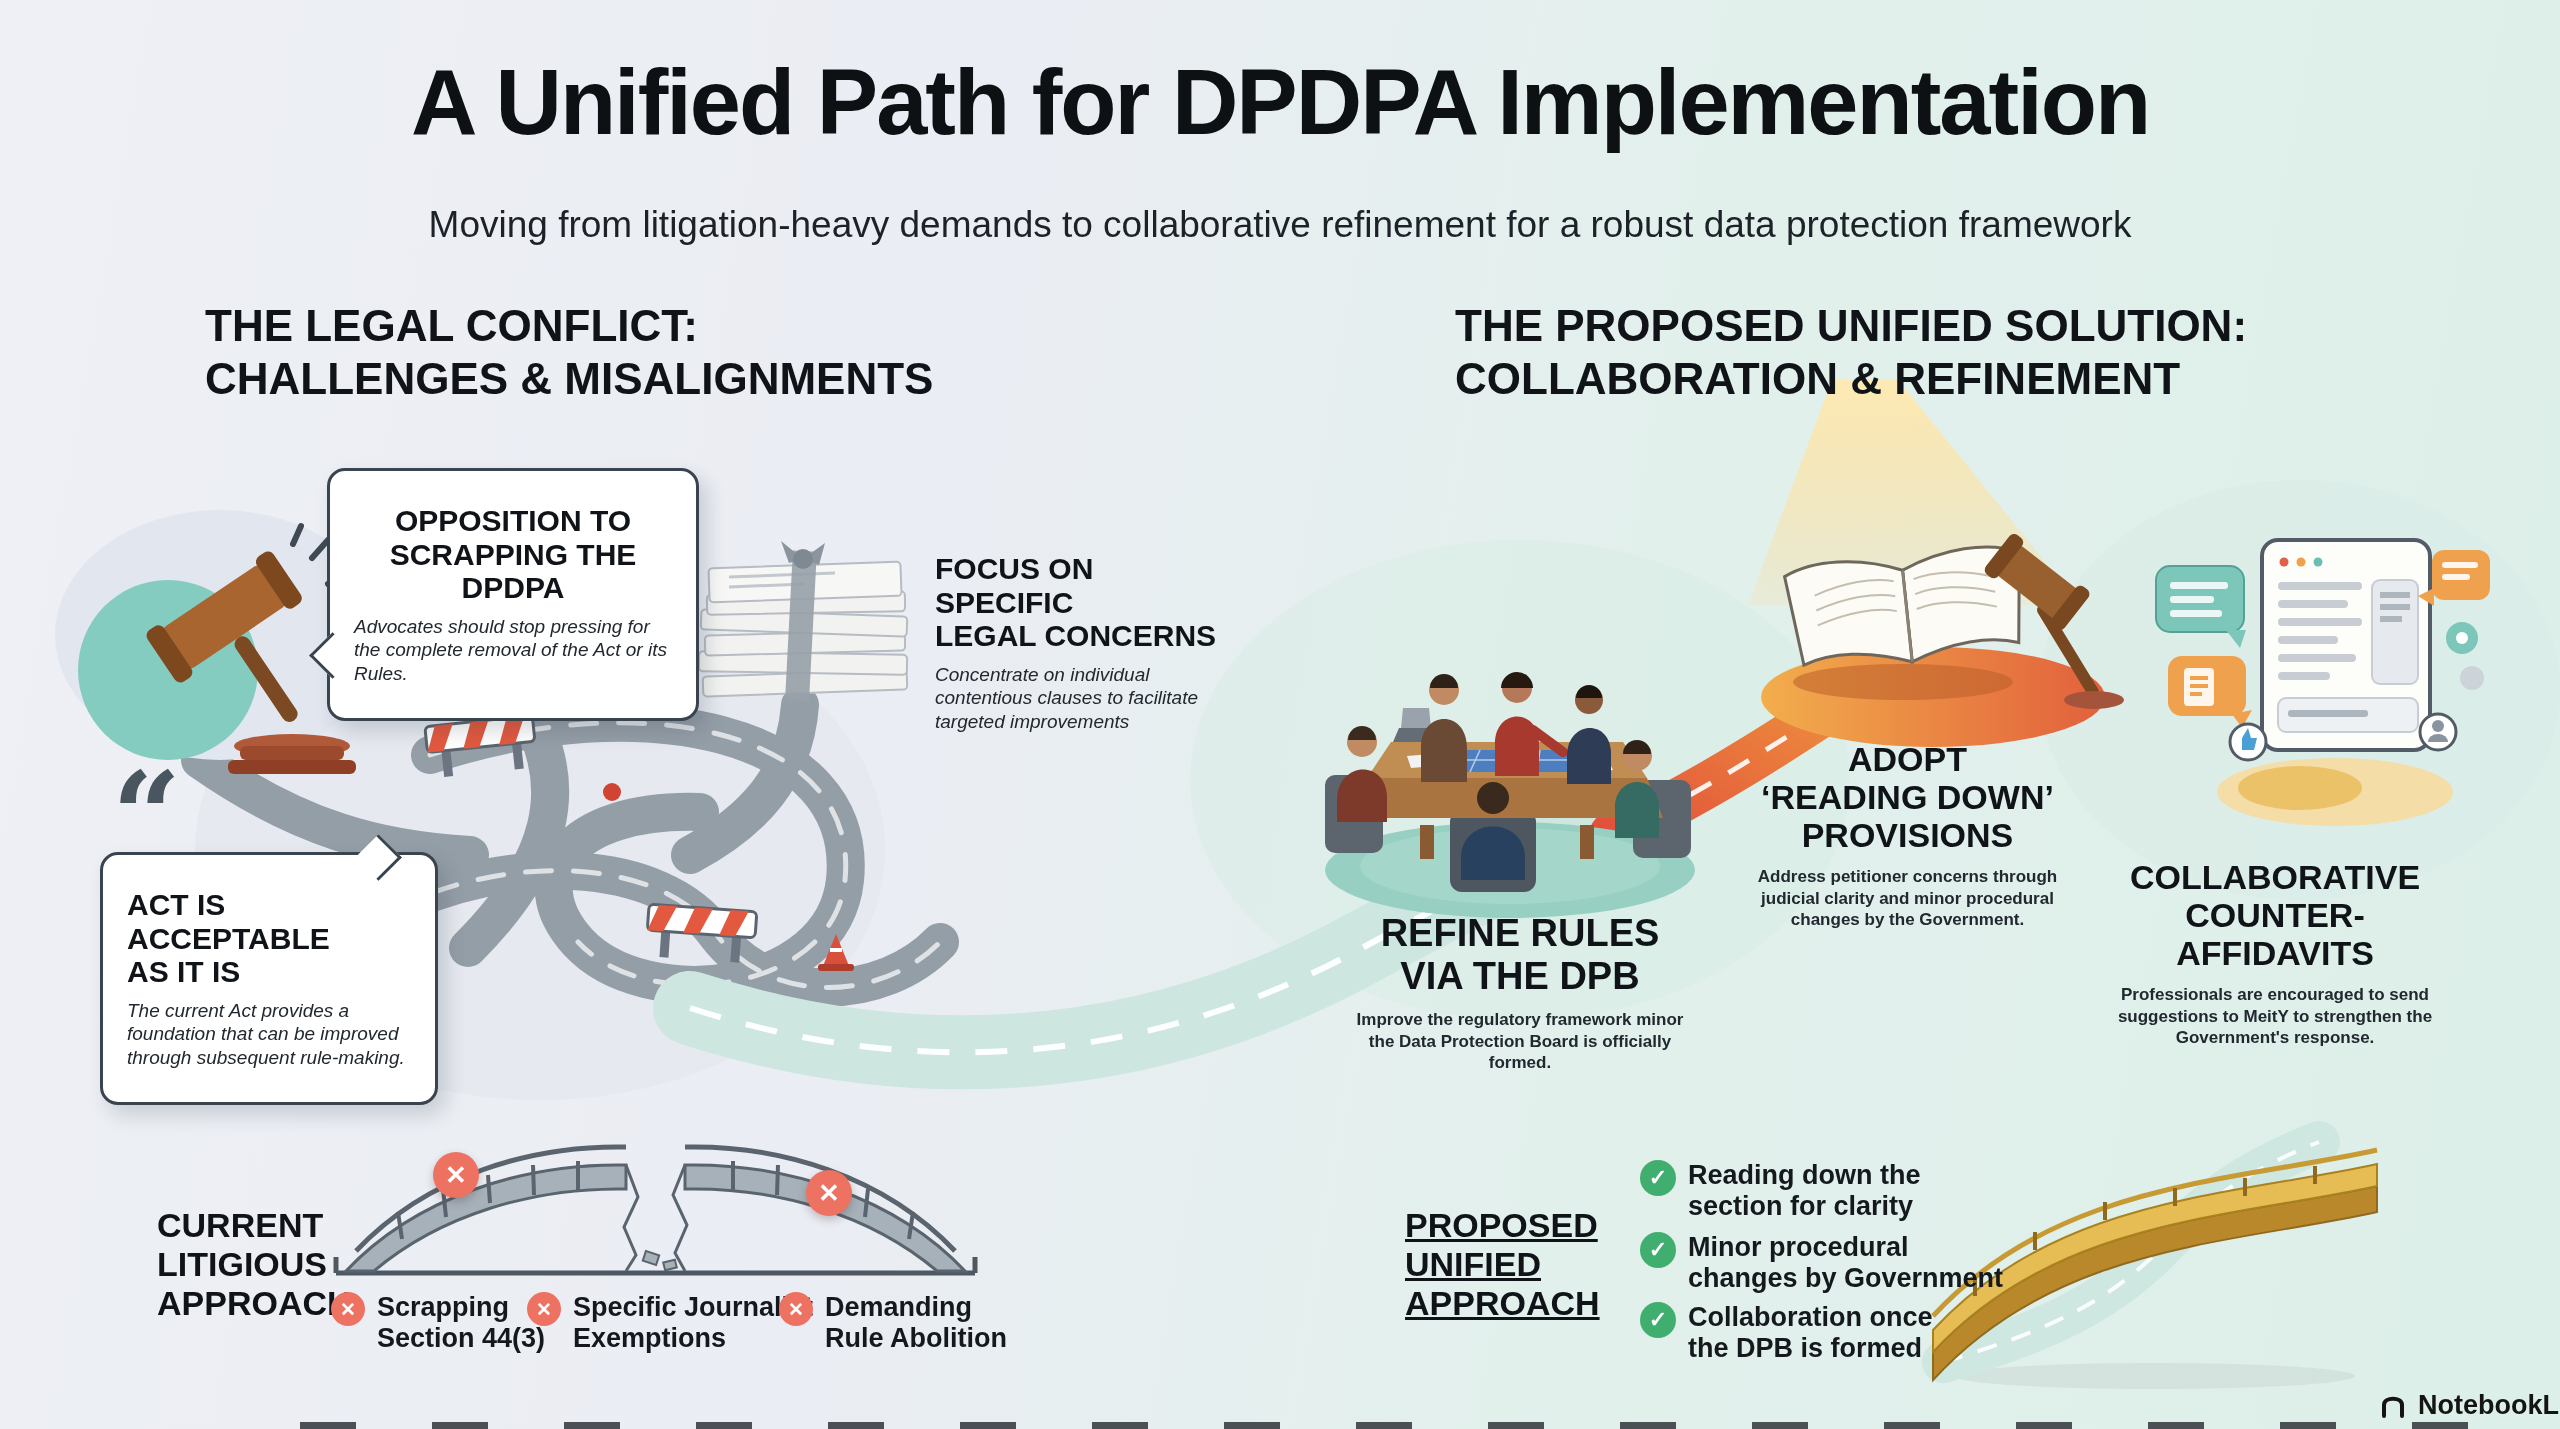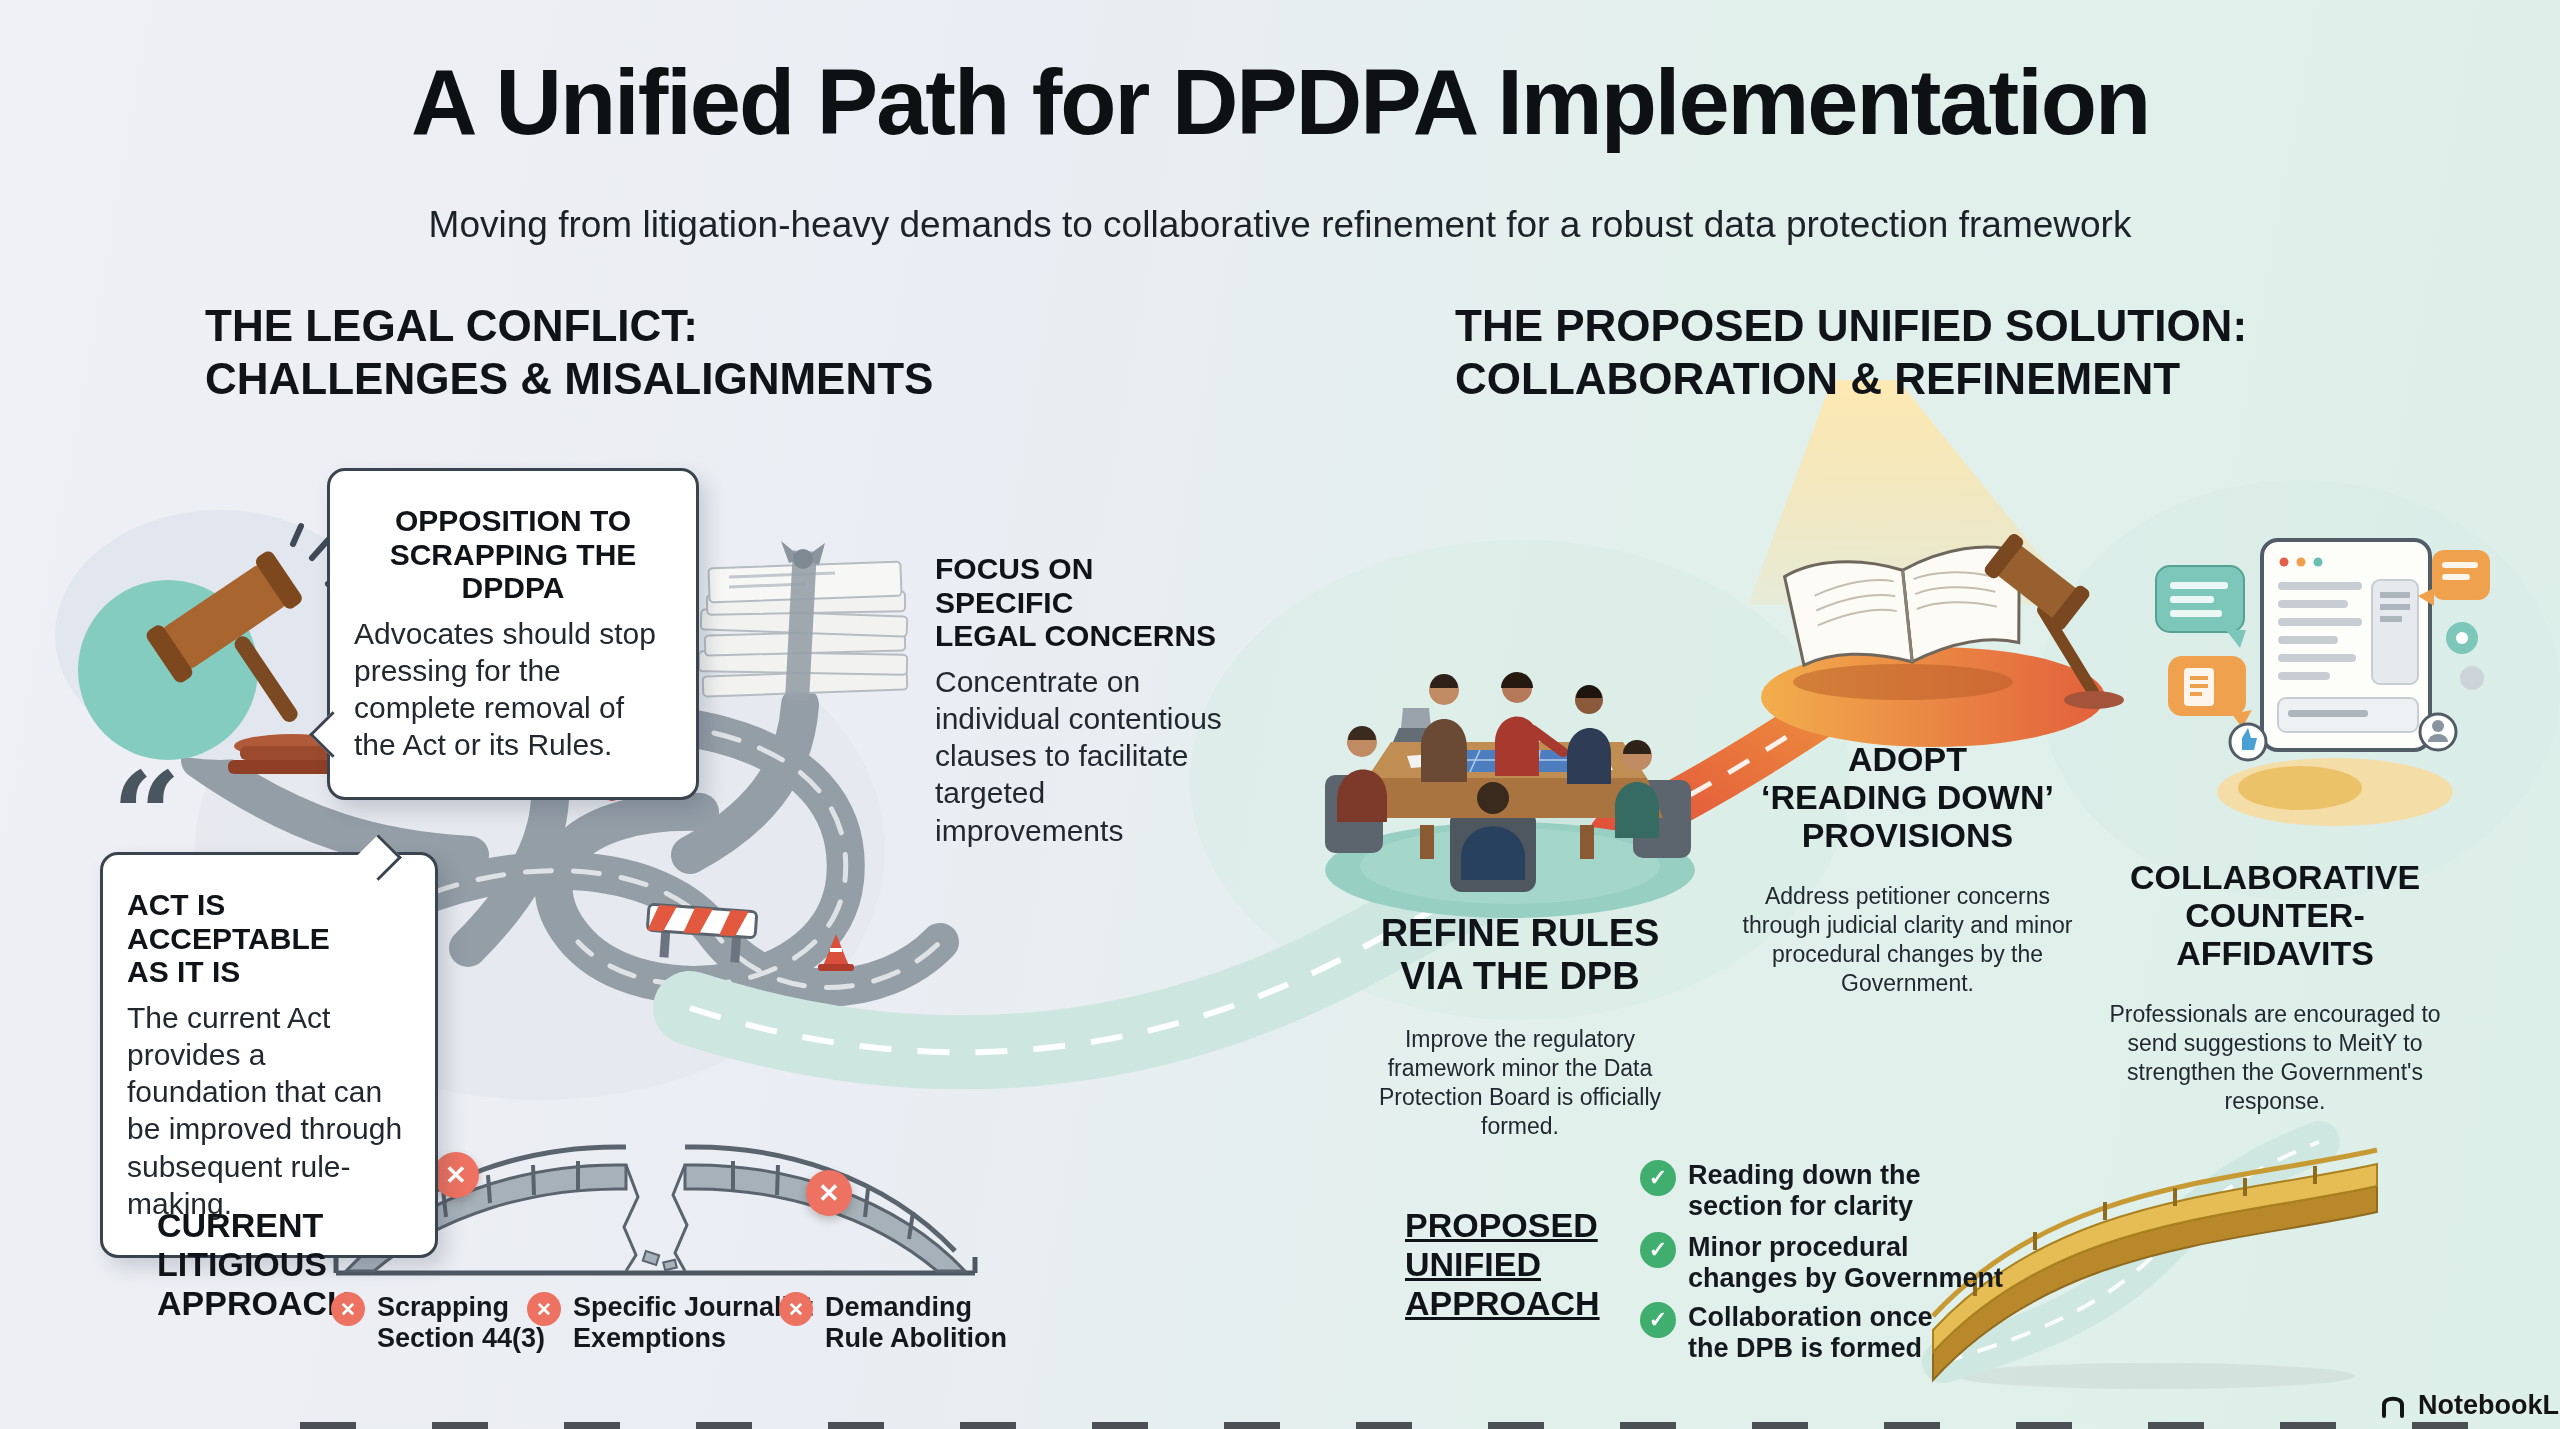--- a/index.html
+++ b/index.html
@@ -13,24 +13,24 @@
   .title{top:50px;left:0;width:2560px;text-align:center;font-size:92px;font-weight:700;letter-spacing:-2px;color:#0e1114;}
   .subtitle{top:180px;left:0;width:2560px;text-align:center;font-size:37px;font-weight:500;color:#1d2228;margin-top:24px;}
   .section-heading{width:880px;text-align:left;font-size:44px;line-height:1.2;font-weight:800;color:#101418;}
   .bubble{background:#ffffff;border:3px solid #3a444e;border-radius:18px;box-shadow:8px 10px 20px rgba(40,50,70,.18);padding:33px 24px;box-sizing:border-box;}
   .bubble .tail{position:absolute;width:30px;height:30px;background:#fff;transform:rotate(45deg);}
   .tail-bl{left:-14px;bottom:46px;border-left:3px solid #3a444e;border-bottom:3px solid #3a444e;}
   .tail-tr{right:40px;top:-14px;border-top:3px solid #3a444e;border-right:3px solid #3a444e;}
   .card-title{font-weight:800;color:#101418;}
   .card-body{font-weight:500;color:#22282f;}
   .lt .card-title{font-size:30px;line-height:1.12;}
-  .lt .card-body{font-size:30px;line-height:1.24;margin-top:10px;}
+  .lt .card-body{font-size:19px;line-height:1.24;margin-top:10px;font-style:italic;}
   .rt{text-align:center;}
   .rt .card-title{font-size:37px;line-height:1.12;}
-  .rt .card-body{font-size:23px;line-height:1.26;margin-top:28px;}
+  .rt .card-body{font-size:17px;line-height:1.26;margin-top:12px;font-weight:bold;}
   .rt.small-title .card-title{font-size:34px;}
   .approach-label{font-size:34px;line-height:1.14;font-weight:800;color:#101418;}
   .item{display:flex;align-items:flex-start;gap:12px;}
   .item-label{font-size:27px;line-height:1.16;font-weight:700;color:#15191d;}
   .dot-icon{flex:0 0 auto;border-radius:50%;display:flex;align-items:center;justify-content:center;color:#fff;font-weight:700;}
   .x-dot{width:34px;height:34px;background:#ee7261;font-size:19px;}
   .check-dot{width:36px;height:36px;background:#3fae6e;font-size:22px;}
   .x-badge{width:46px;height:46px;border-radius:50%;background:#ee7261;display:flex;align-items:center;justify-content:center;color:#fff;font-size:26px;font-weight:700;box-shadow:0 4px 8px rgba(50,40,40,.25);}
   .quote-glyph{font-family:"DejaVu Serif",serif;font-size:120px;line-height:1;font-weight:700;color:#49565f;}
   .footer-brand{display:flex;align-items:center;gap:10px;font-size:27px;font-weight:700;color:#141414;}

